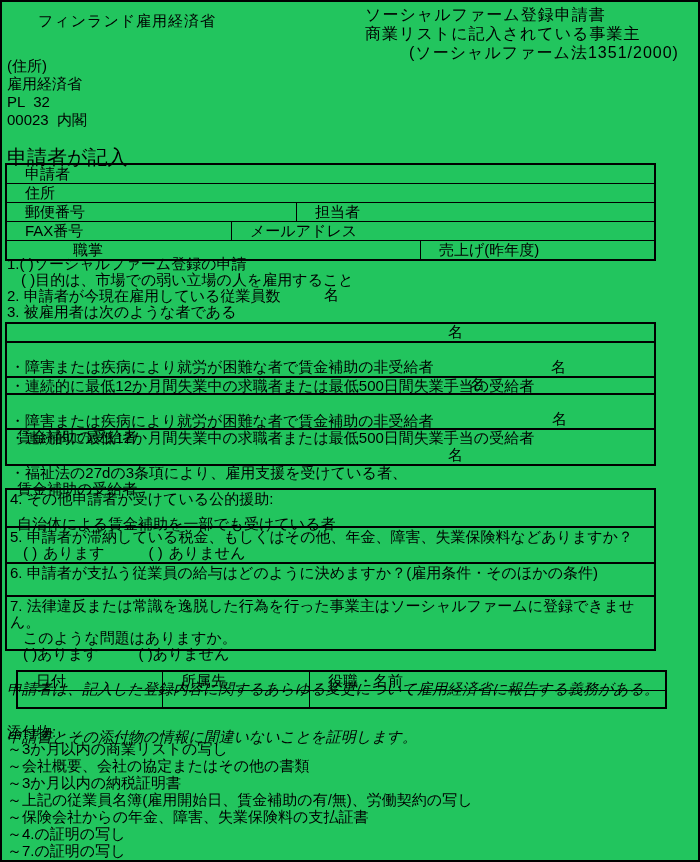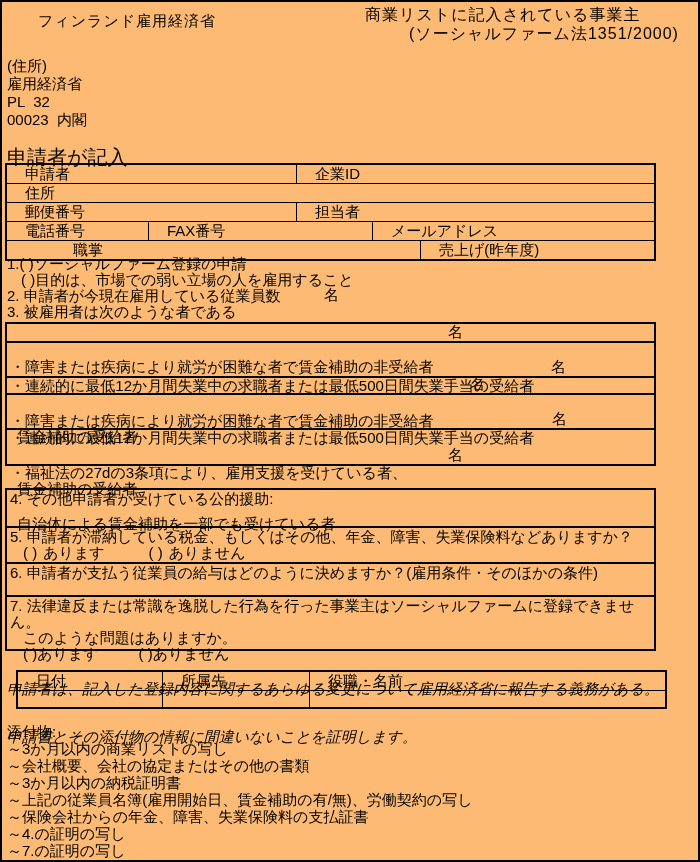--- a/index.html
+++ b/index.html
@@ -1,17 +1,17 @@
 <!DOCTYPE html>
 <html><head>
 <meta charset="utf-8">
 <style>
   html,body{margin:0;padding:0;background:#fff;}
   body{font-family:"Liberation Sans",sans-serif;color:#000;}
-  .page{position:relative;width:700px;height:862px;border:2px solid #000;box-sizing:border-box;background:#fdba74;overflow:hidden;font-size:15px;}
+  .page{position:relative;width:700px;height:862px;border:2px solid #000;box-sizing:border-box;background:#22c55e;overflow:hidden;font-size:15px;}
   .abs{position:absolute;}
   .pre{white-space:pre;}
   
   .agency{left:36px;top:10px;font-size:15px;letter-spacing:1px;}
   .titleblock{left:363px;top:3px;line-height:19px;font-size:16px;letter-spacing:1px;}
   .titleblock .t3{margin-left:44px;}
   .addrblock{left:5px;top:55px;line-height:18px;}
   .fillnote{left:5px;top:142px;font-size:20px;}
   
   .tbl{position:absolute;left:3px;width:651px;border:2px solid #000;box-sizing:border-box;}
@@ -45,45 +45,44 @@
   .attach{left:5px;top:721px;line-height:17px;}
   .attach div{white-space:pre;}
 </style>
 </head>
 <body>
 
 <div class="page">
 
   <div class="abs agency">フィンランド雇用経済省</div>
   <div class="abs titleblock">
+    <div>ソーシャルファーム登録申請書</div>
     <div>商業リストに記入されている事業主</div>
     <div class="t3">(ソーシャルファーム法1351/2000)</div>
   </div>
   <div class="abs addrblock">
     <div class="pre">(住所)</div>
     <div class="pre">雇用経済省</div>
     <div class="pre">PL  32</div>
     <div class="pre">00023  内閣</div>
   </div>
   <div class="abs fillnote">申請者が記入</div>
 
   <div class="tbl t1">
     <div class="r">
       <div class="c" style="width:289px;"><span>申請者</span></div>
-      <div class="c" style="flex:1;"><span>企業ID</span></div>
     </div>
     <div class="r">
       <div class="c" style="flex:1;"><span>住所</span></div>
     </div>
     <div class="r">
       <div class="c" style="width:289px;"><span>郵便番号</span></div>
       <div class="c" style="flex:1;"><span>担当者</span></div>
     </div>
     <div class="r">
-      <div class="c" style="width:141px;"><span>電話番号</span></div>
       <div class="c" style="width:224px;"><span>FAX番号</span></div>
       <div class="c" style="flex:1;"><span>メールアドレス</span></div>
     </div>
     <div class="r">
       <div class="c" style="width:365px;margin-left:48px;"><span>職掌</span></div>
       <div class="c" style="flex:1;"><span>売上げ(昨年度)</span></div>
     </div>
   </div>
 
   <div class="abs qlist">

